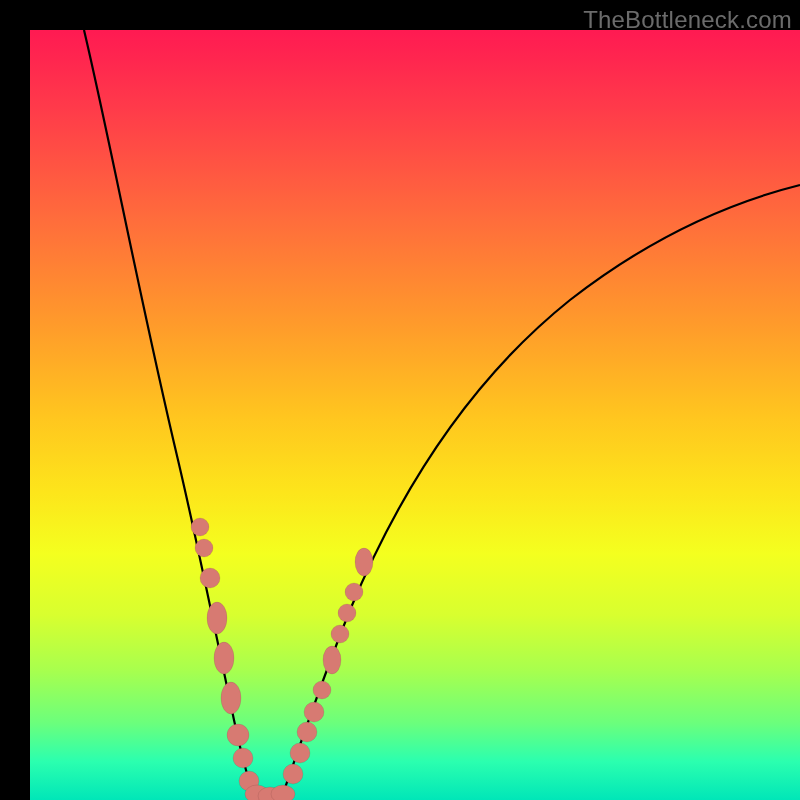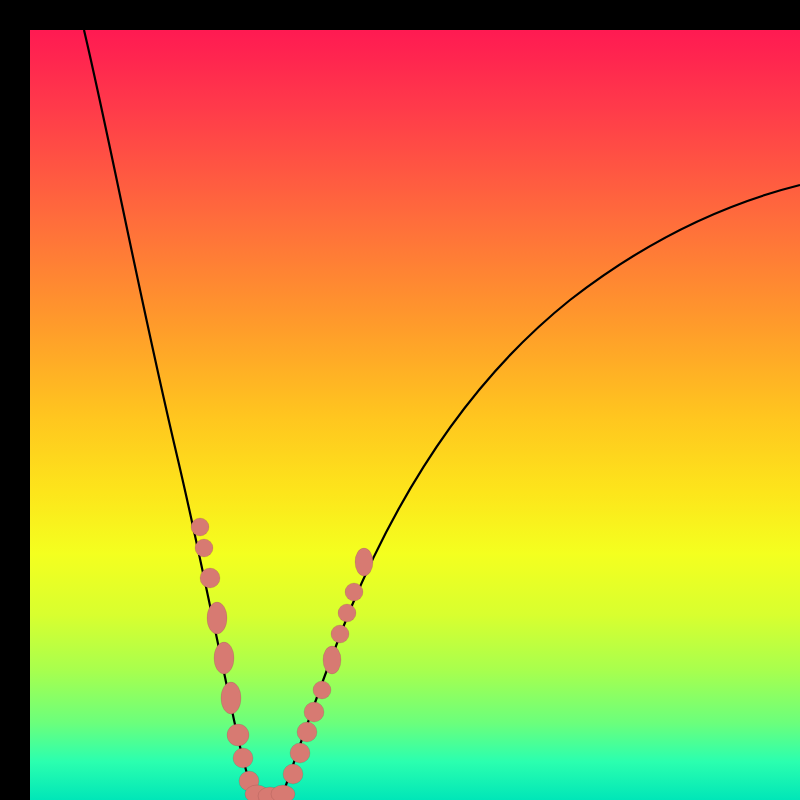--- a/index.html
+++ b/index.html
@@ -120,13 +120,14 @@
       <circle class="dot" cx="284" cy="682" r="10"></circle>
       <circle class="dot" cx="292" cy="660" r="9"></circle>
       <ellipse class="dot-long" cx="302" cy="630" rx="9" ry="14"></ellipse>
       <circle class="dot" cx="310" cy="604" r="9"></circle>
       <circle class="dot" cx="317" cy="583" r="9"></circle>
       <circle class="dot" cx="324" cy="562" r="9"></circle>
       <ellipse class="dot-long" cx="334" cy="532" rx="9" ry="14"></ellipse>
     </g>
   </svg>
 
+  <div class="watermark">TheBottleneck.com</div>
 </div>
 
 </body></html>

